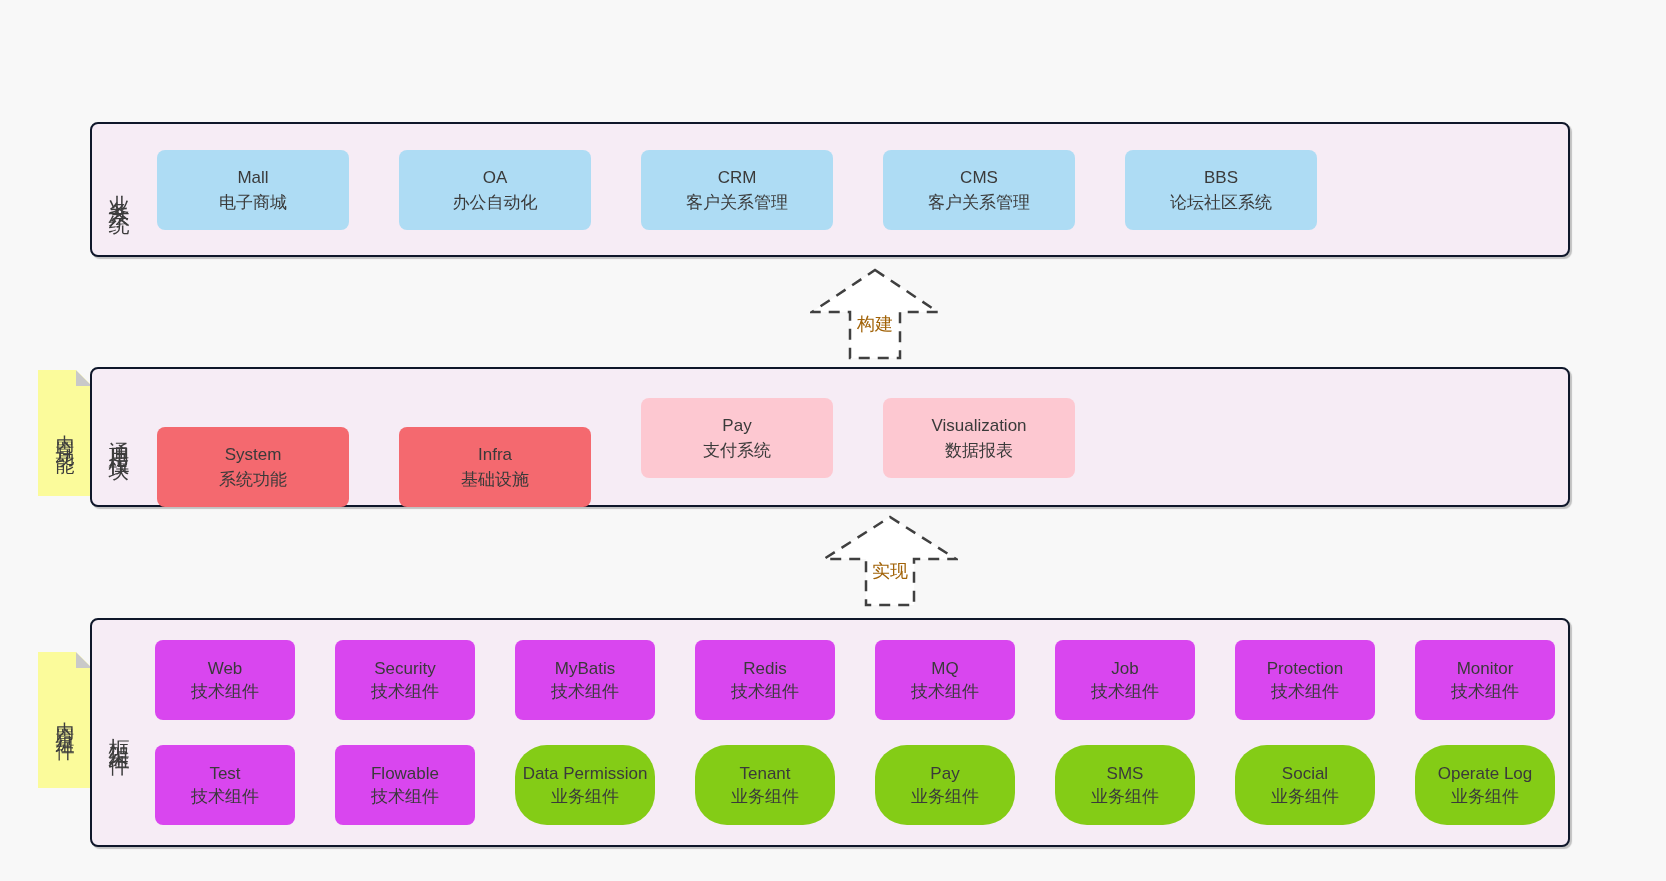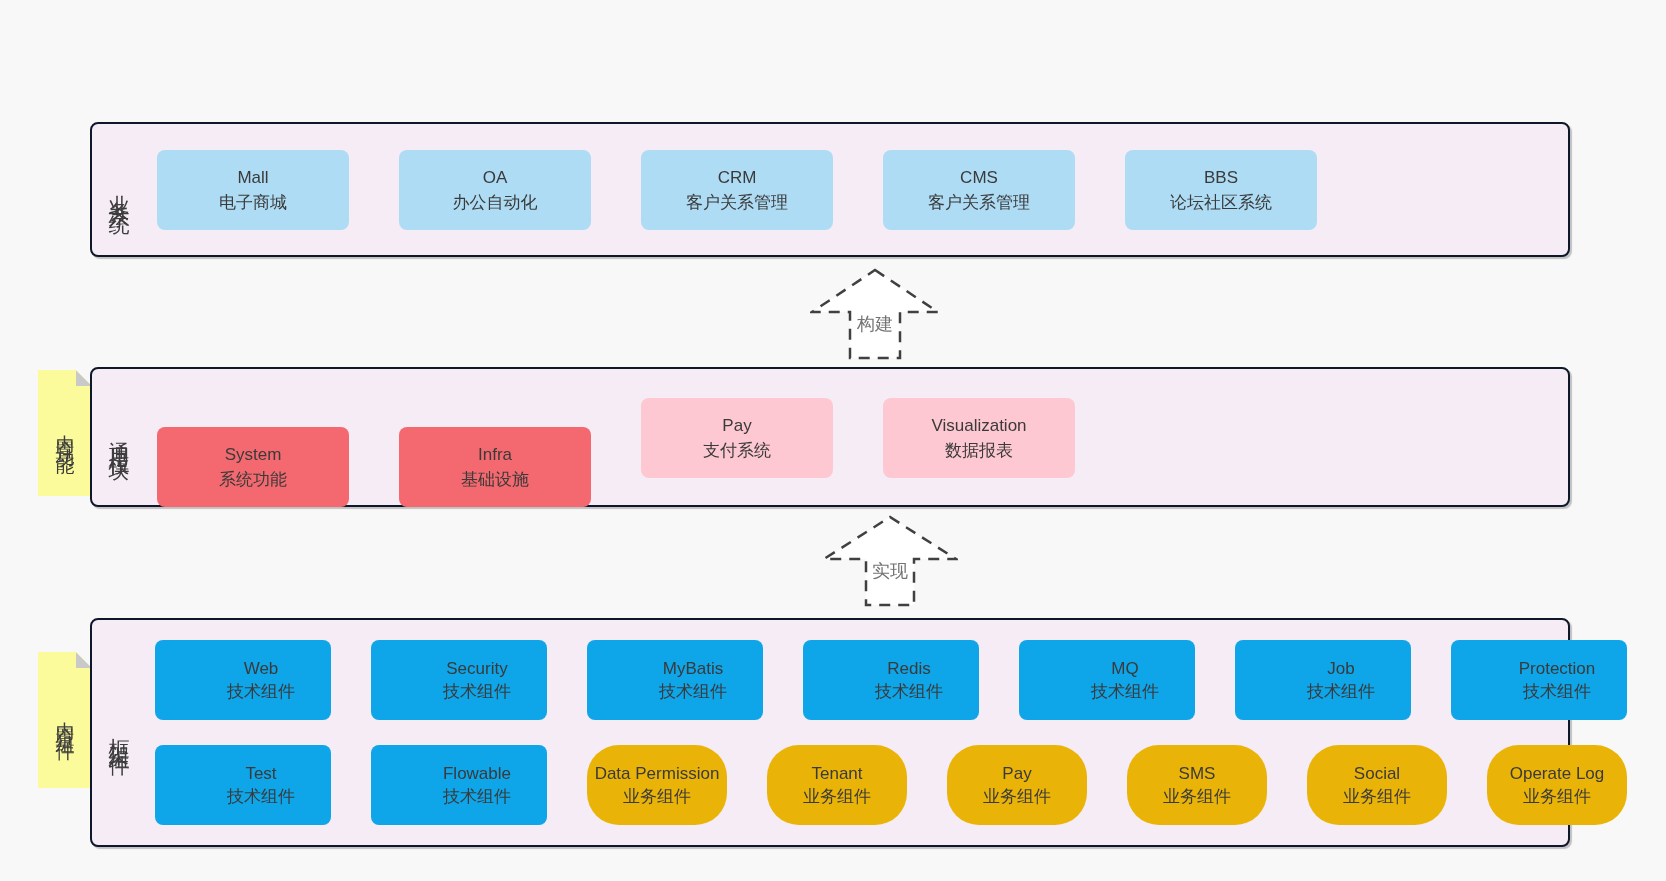--- a/index.html
+++ b/index.html
@@ -54,36 +54,36 @@
     line-height:25px;
     color:#3a3a3a;
   }
   .row6 .box { width:192px; height:80px; }
   .row8 .box { width:140px; height:80px; line-height:23px; }
   .box .t, .box .s { display:block; }
 
   .b-blue   { background:#aedcf4; }
   .b-red    { background:#f4696f;margin-top:29px; }
   .b-pink   { background:#fdc8d1; }
-  .b-green  { background:#0ea5e9;padding-left:36px; }
-  .b-lgreen { background:#eab308;border-radius:32px; }
+  .b-green  { background:#d946ef; }
+  .b-lgreen { background:#84cc16;border-radius:32px; }
 
   
   .arrow { position:absolute; z-index:1; }
   #arrow-build   { left:810px; top:268px; width:130px; height:92px; }
   #arrow-realize { left:822px; top:515px; width:136px; height:92px; }
   .arrow-label {
     position:absolute;
     left:50%; top:44px;
     transform:translateX(-50%);
     background:#ffffff;
     font-size:18px;
     line-height:24px;
     padding:0 2px;
-    color:#737373;
+    color:#a16207;
     white-space:nowrap;
   }
 
   
   .sticky {
     position:absolute;
     background:#fbfb9b;
     box-shadow:2px 2px 3px rgba(0,0,0,0.2);
     clip-path:polygon(0 0, calc(100% - 16px) 0, 100% 16px, 100% 100%, 0 100%);
     display:flex; align-items:center; justify-content:center;

